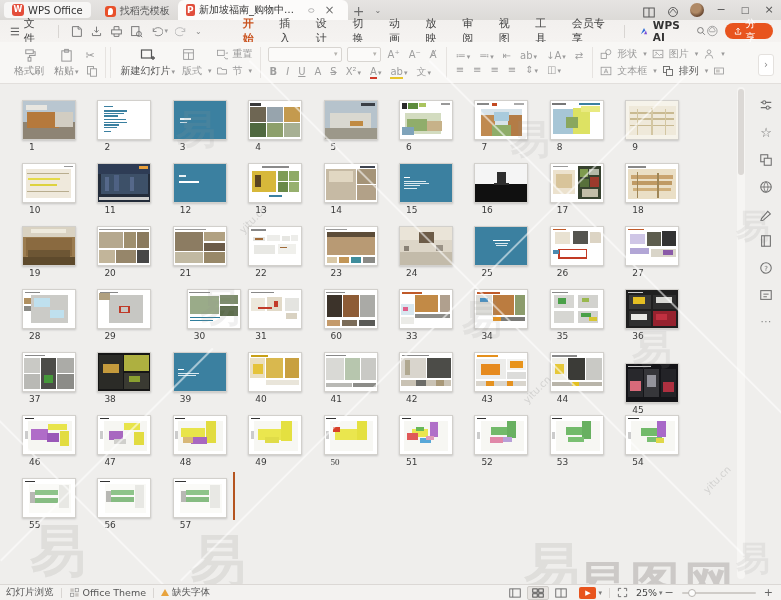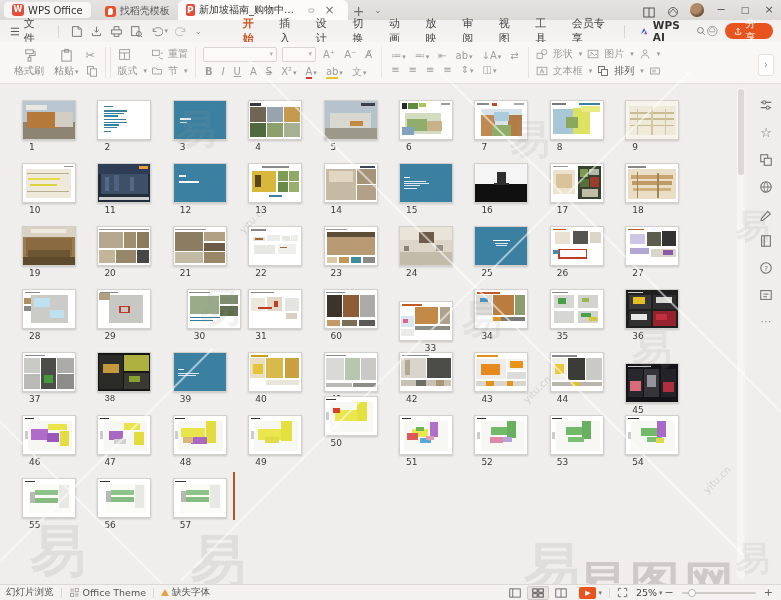--- a/index.html
+++ b/index.html
@@ -218,20 +218,27 @@
       <span style="font-size:11px;color:#9a9a9a">✂</span>
       <svg width="12" height="12" viewBox="0 0 16 16">
           <rect x="2" y="2" width="8" height="10" fill="none" stroke="#9a9a9a" stroke-width="1.2"></rect>
           <rect x="6" y="5" width="8" height="10" fill="#f8f7f5" stroke="#9a9a9a" stroke-width="1.2"></rect>
         </svg>
     </div>
   </div>
   <div class="rdiv"></div>
   <div class="rdiv"></div>
   <div class="rg">
+    <div class="vbtn en">
+      <svg width="16" height="16" viewBox="0 0 16 16">
+          <rect x="1.5" y="3" width="10" height="8" fill="none" stroke="#555" stroke-width="1.2"></rect>
+          <path d="M13 9v4M11 11h4" stroke="#555" stroke-width="1.3"></path>
+        </svg>
+      <span><span>新建幻灯片</span><span class="dd">▾</span></span>
+    </div>
     <div class="minicol">
       <svg width="13" height="13" viewBox="0 0 16 16">
           <rect x="2" y="2" width="12" height="12" fill="none" stroke="#9a9a9a" stroke-width="1.1"></rect>
           <path d="M2 6h12M8 6v8" stroke="#9a9a9a" stroke-width="1.1"></path>
         </svg>
       <span class="minirow">
           <span>版式</span>
           <span class="dd">▾</span>
         </span>
     </div>
@@ -708,21 +715,21 @@
           <div class="blk" style="left: 3%; top: 4%; width: 36%; height: 5%; background: rgb(136, 136, 136);"></div>
           <div class="blk" style="left: 4%; top: 14%; width: 30%; height: 58%; background: rgb(60, 51, 42);"></div>
           <div class="blk" style="left: 36%; top: 14%; width: 30%; height: 58%; background: rgb(142, 92, 54);"></div>
           <div class="blk" style="left: 68%; top: 14%; width: 28%; height: 58%; background: rgb(170, 170, 166);"></div>
           <div class="blk" style="left: 4%; top: 78%; width: 26%; height: 16%; background: rgb(196, 154, 106);"></div>
           <div class="blk" style="left: 33%; top: 78%; width: 30%; height: 16%; background: rgb(123, 108, 88);"></div>
           <div class="blk" style="left: 66%; top: 78%; width: 30%; height: 16%; background: rgb(90, 90, 86);"></div>
         </div>
         <div class="thumb-num">60</div>
       </div>
-      <div class="thumb-wrap" style="left: 399px; top: 217px; text-align: center;">
+      <div class="thumb-wrap" style="left: 399px; top: 205px;">
         <div class="thumb" style="background: rgb(255, 255, 255);">
           <div class="blk" style="left: 3%; top: 4%; width: 40%; height: 6%; background: rgb(192, 90, 42);"></div>
           <div class="blk" style="left: 28%; top: 14%; width: 46%; height: 44%; background: rgb(194, 138, 70);"></div>
           <div class="blk" style="left: 76%; top: 14%; width: 20%; height: 44%; background: rgb(176, 160, 142);"></div>
           <div class="blk" style="left: 2%; top: 38%; width: 24%; height: 28%; background: rgb(217, 232, 240);"></div>
           <div class="blk" style="left: 6%; top: 44%; width: 10%; height: 12%; background: rgb(224, 97, 140);"></div>
           <div class="blk" style="left: 28%; top: 62%; width: 68%; height: 12%; background: rgb(140, 140, 136);"></div>
           <div class="blk" style="left: 2%; top: 70%; width: 24%; height: 20%; background: rgb(235, 235, 231);"></div>
         </div>
         <div class="thumb-num">33</div>
@@ -772,21 +779,21 @@
           <div class="blk" style="left: 3%; top: 4%; width: 40%; height: 5%; background: rgb(136, 136, 136);"></div>
           <div class="blk" style="left: 2%; top: 12%; width: 30%; height: 40%; background: rgb(201, 201, 197);"></div>
           <div class="blk" style="left: 2%; top: 56%; width: 30%; height: 38%; background: rgb(185, 185, 181);"></div>
           <div class="blk" style="left: 34%; top: 12%; width: 30%; height: 82%; background: rgb(76, 76, 72);"></div>
           <div class="blk" style="left: 40%; top: 58%; width: 18%; height: 22%; background: rgb(70, 152, 58);"></div>
           <div class="blk" style="left: 66%; top: 12%; width: 32%; height: 40%; background: rgb(171, 171, 167);"></div>
           <div class="blk" style="left: 66%; top: 56%; width: 32%; height: 38%; background: rgb(140, 140, 136);"></div>
         </div>
         <div class="thumb-num">37</div>
       </div>
-      <div class="thumb-wrap" style="left: 97.4px; top: 268px; font-family: Liberation Mono, monospace;">
+      <div class="thumb-wrap" style="left: 97.4px; top: 268px;">
         <div class="thumb" style="background: rgb(22, 22, 22);">
           <div class="blk" style="left: 2%; top: 6%; width: 46%; height: 88%; background: rgb(43, 43, 39);"></div>
           <div class="blk" style="left: 8%; top: 30%; width: 32%; height: 22%; background: rgb(196, 154, 60);"></div>
           <div class="blk" style="left: 50%; top: 6%; width: 48%; height: 42%; background: rgb(174, 176, 64);"></div>
           <div class="blk" style="left: 50%; top: 52%; width: 48%; height: 42%; background: rgb(58, 58, 50);"></div>
           <div class="blk" style="left: 58%; top: 60%; width: 22%; height: 16%; background: rgb(138, 160, 48);"></div>
         </div>
         <div class="thumb-num">38</div>
       </div>
       <div class="thumb-wrap" style="left: 172.8px; top: 268px;">
@@ -909,21 +916,21 @@
         <div class="thumb" style="background: rgb(255, 255, 255);">
           <div class="blk" style="left: 3%; top: 4%; width: 18%; height: 5%; background: rgb(51, 51, 51);"></div>
           <div class="blk" style="left: 10%; top: 14%; width: 84%; height: 78%; background: rgb(247, 247, 243);"></div>
           <div class="blk" style="left: 16%; top: 34%; width: 56%; height: 28%; background: rgb(234, 230, 78);"></div>
           <div class="blk" style="left: 62%; top: 14%; width: 20%; height: 52%; background: rgb(228, 224, 64);"></div>
           <div class="blk" style="left: 30%; top: 56%; width: 28%; height: 14%; background: rgb(224, 220, 72);"></div>
           <div class="blk" style="left: 3%; top: 40%; width: 6%; height: 20%; background: rgb(204, 204, 204);"></div>
         </div>
         <div class="thumb-num">49</div>
       </div>
-      <div class="thumb-wrap" style="left: 323.6px; top: 312px;">
+      <div class="thumb-wrap" style="left: 323.6px; top: 331px; font-family: Liberation Serif, serif;">
         <div class="thumb" style="background: rgb(255, 255, 255);">
           <div class="blk" style="left: 3%; top: 4%; width: 18%; height: 5%; background: rgb(51, 51, 51);"></div>
           <div class="blk" style="left: 10%; top: 14%; width: 84%; height: 78%; background: rgb(247, 247, 243);"></div>
           <div class="blk" style="left: 20%; top: 34%; width: 52%; height: 28%; background: rgb(234, 230, 78);"></div>
           <div class="blk" style="left: 62%; top: 14%; width: 20%; height: 50%; background: rgb(228, 224, 64);"></div>
           <div class="blk" style="left: 16%; top: 30%; width: 14%; height: 12%; background: rgb(216, 64, 40);"></div>
           <div class="blk" style="left: 3%; top: 40%; width: 6%; height: 20%; background: rgb(204, 204, 204);"></div>
         </div>
         <div class="thumb-num">50</div>
       </div>

